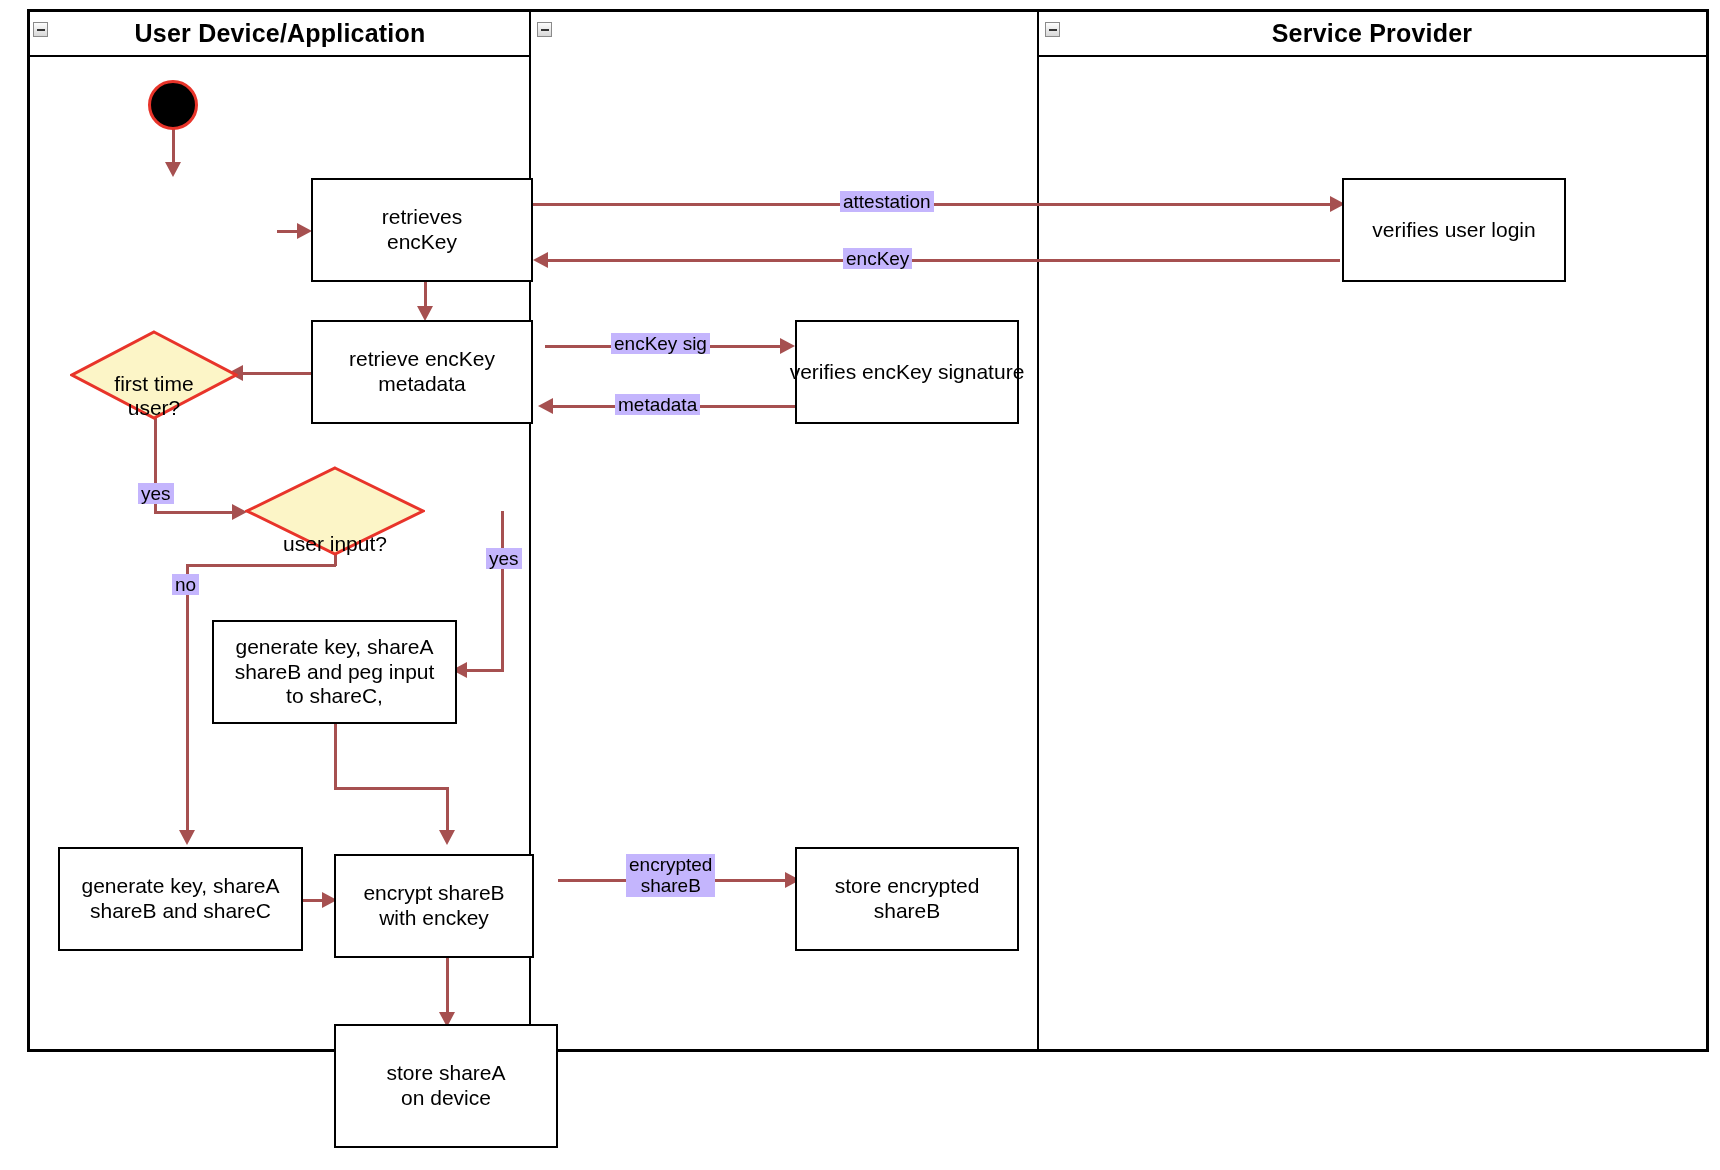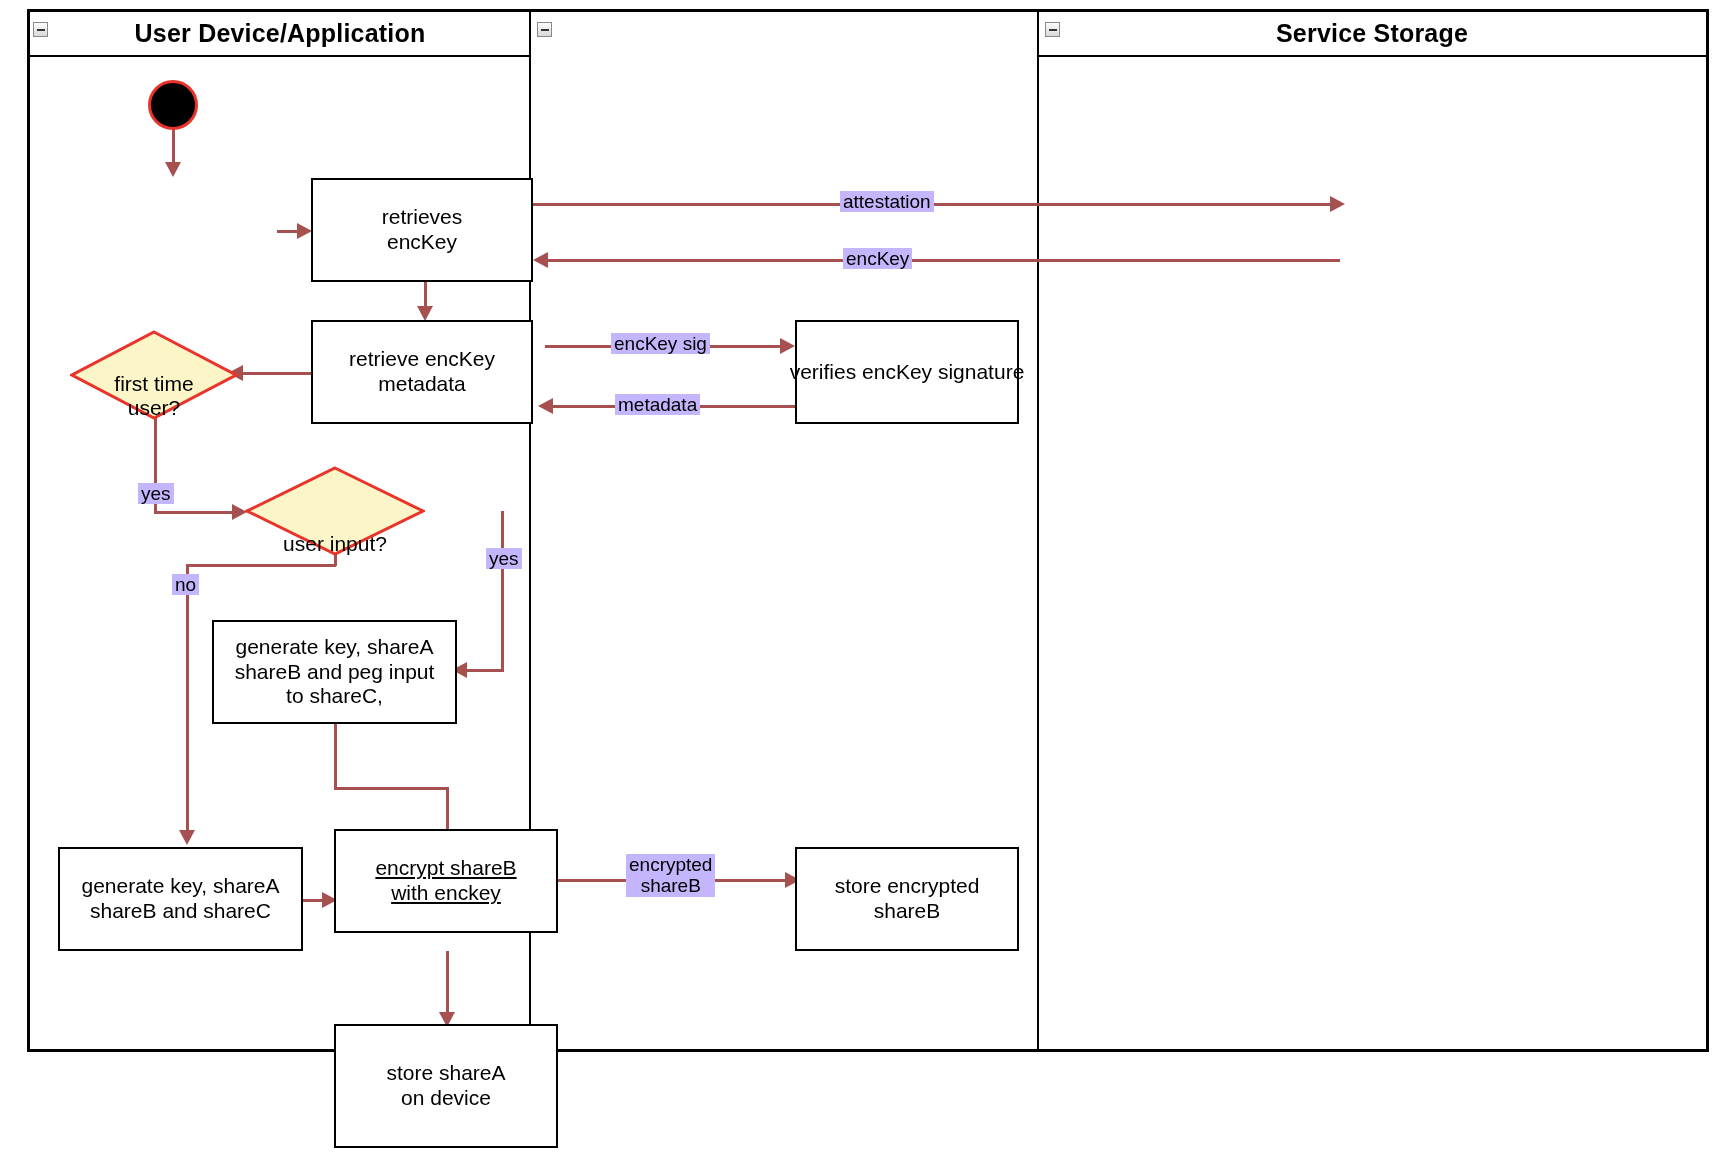--- a/index.html
+++ b/index.html
@@ -57,21 +57,21 @@
   </div>
   <div class="collapse-box" style="left:33px;top:22px;">
       <i></i>
     </div>
 
   <div class="collapse-box" style="left:537px;top:22px;">
       <i></i>
     </div>
 
   <div class="lane-head" style="left:1038px;top:12px;width:668px;height:45px;">
-    <div class="lane-title">Service Storage</div>
+    <div class="lane-title">Service Provider</div>
   </div>
   <div class="collapse-box" style="left:1045px;top:22px;">
       <i></i>
     </div>
 
   <div class="lane-div" style="left:529px;top:12px;height:1037px;"></div>
   <div class="lane-div" style="left:1037px;top:12px;height:1037px;"></div>
 
   <div class="edge v" style="left:172px;top:124px;height:44px;"></div>
   <div class="arrow down" style="left:165px;top:162px;"></div>
@@ -165,33 +165,36 @@
     <span>generate key, shareA
 shareB and peg input
 to shareC,</span>
   </div>
 
   <div class="node" style="left:58px;top:847px;width:245px;height:104px;">
     <span>generate key, shareA
 shareB and shareC</span>
   </div>
 
-  <div class="node" style="left:334px;top:829px;width:224px;height:104px;text-decoration:underline;">
+  <div class="node" style="left:334px;top:854px;width:200px;height:104px;">
     <span>encrypt shareB
 with enckey</span>
   </div>
 
   <div class="node" style="left:334px;top:1024px;width:224px;height:124px;">
     <span>store shareA
 on device</span>
   </div>
 
   <div class="node overflowtext" style="left:795px;top:320px;width:224px;height:104px;">
     <span>verifies encKey signature</span>
   </div>
 
   <div class="node" style="left:795px;top:847px;width:224px;height:104px;">
     <span>store encrypted
 shareB</span>
   </div>
 
+  <div class="node" style="left:1342px;top:178px;width:224px;height:104px;">
+    <span>verifies user login</span>
+  </div>
 
 </div>
 
 </body></html>

